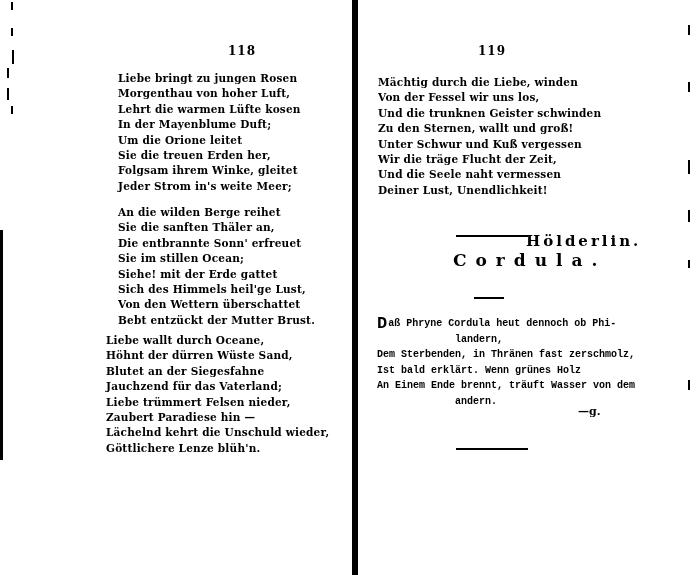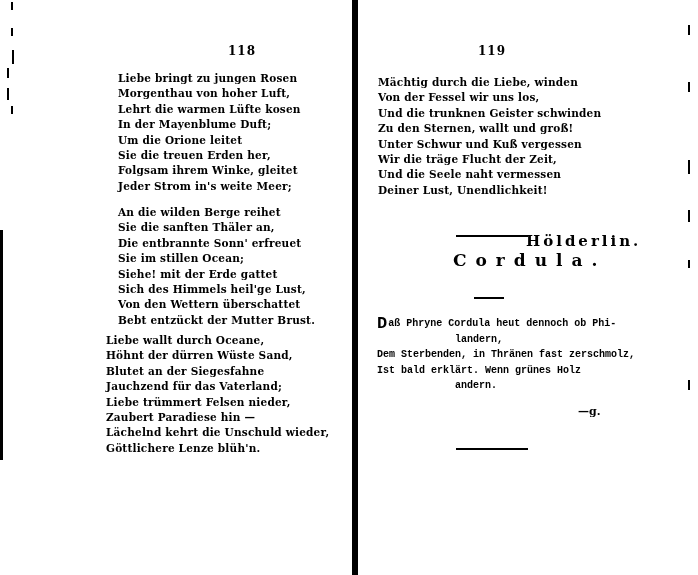--- a/index.html
+++ b/index.html
@@ -98,19 +98,20 @@
 
   <div class="title" style="left:76px;top:250px;margin-left:19px;">Cordula.</div>
 
   <div class="rule short" style="left:116px;top:297px;width:30px;"></div>
 
   <div class="prose" style="left:19px;top:316px;">
     <span class="verse-line"><span class="dropcap">D</span><span>aß Phryne Cordula heut dennoch ob Phi-</span></span>
     <span class="verse-line indent">landern,</span>
     <span class="verse-line">Dem Sterbenden, in Thränen fast zerschmolz,</span>
     <span class="verse-line">Ist bald erklärt. Wenn grünes Holz</span>
+    <span class="verse-line">An Einem Ende brennt, träuft Wasser von dem</span>
     <span class="verse-line indent">andern.</span>
   </div>
 
   <div class="initials" style="left:220px;top:405px;">—g.</div>
 
   <div class="rule" style="left:98px;top:448px;width:72px;"></div>
 </div>
 
 </body></html>

